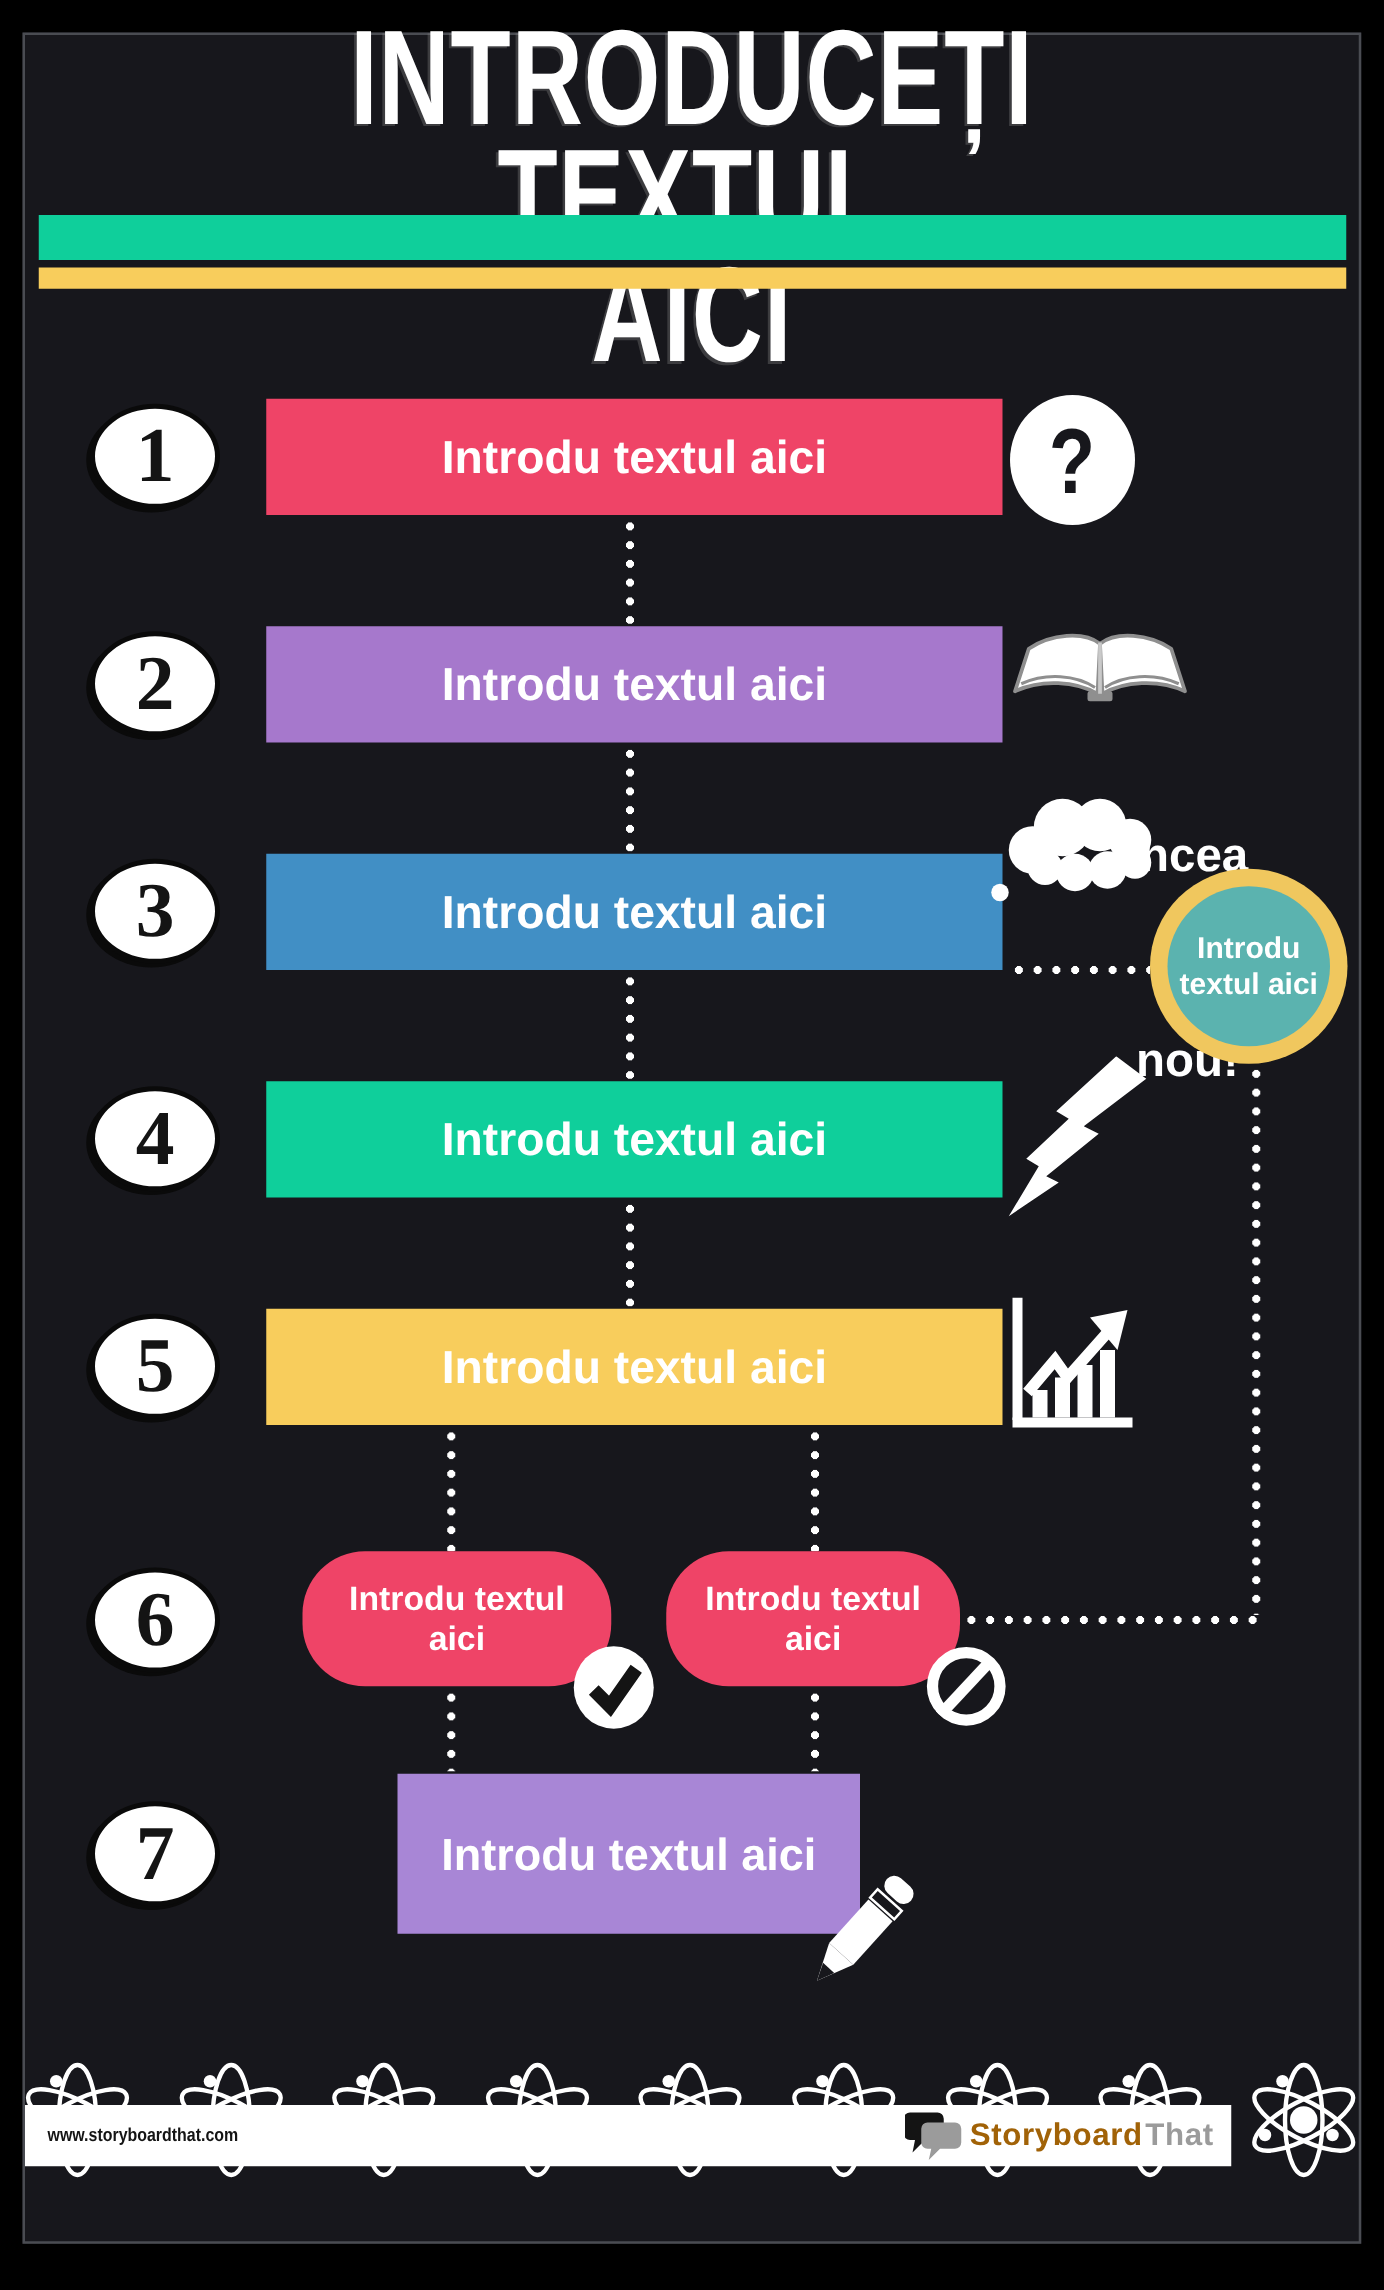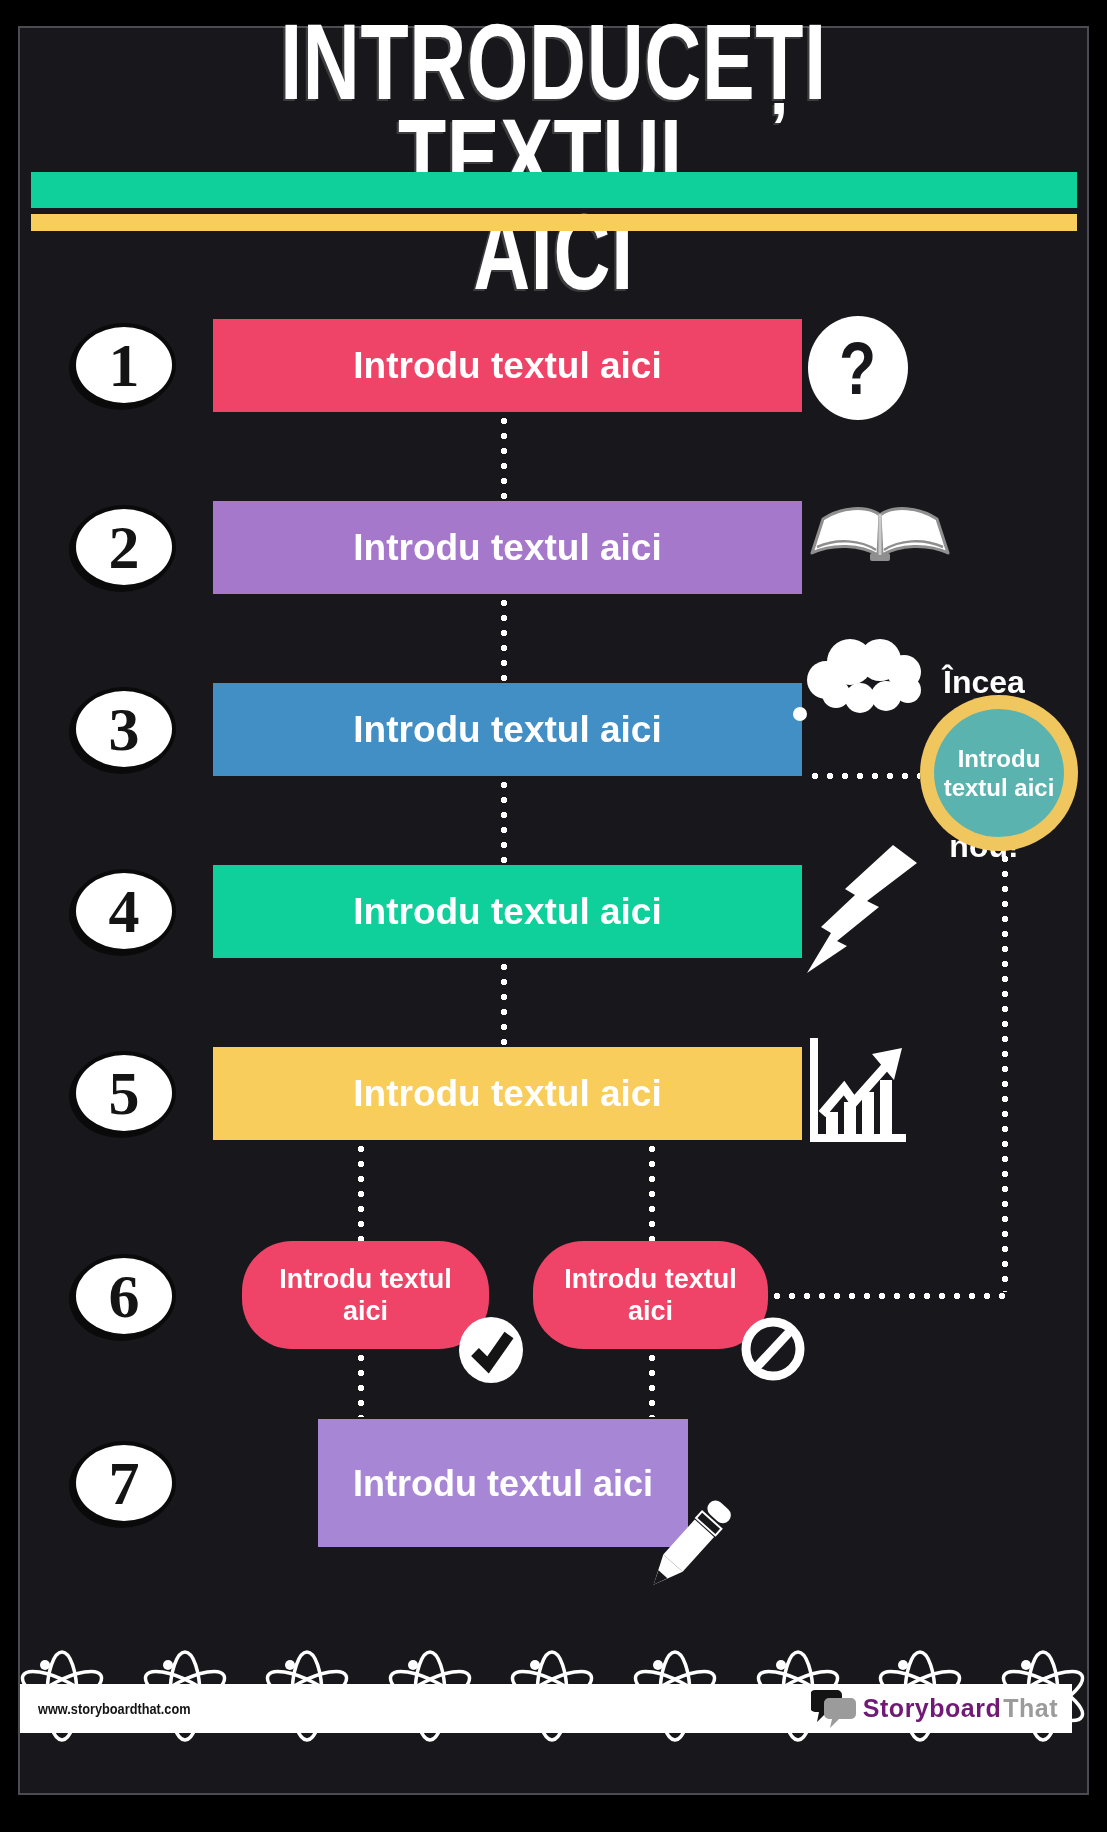--- a/index.html
+++ b/index.html
@@ -35,29 +35,29 @@
         color:#fff;font-weight:700;font-size:27px;line-height:1.2;padding:0 18px;box-sizing:border-box;}
   
   #bar7{position:absolute;left:318px;top:1419px;width:370px;height:128px;z-index:2;
         display:flex;align-items:center;justify-content:center;text-align:center;
         color:#fff;font-weight:700;font-size:36px;line-height:1.25;padding:0 12px;box-sizing:border-box;}
   
   #qmark{position:absolute;left:808px;top:316px;width:100px;height:104px;background:#fff;
          border-radius:50%;display:flex;align-items:center;justify-content:center;z-index:3;}
   #qmark span{font-weight:800;font-size:74px;color:#17171c;transform:scaleX(0.82);}
   
-  .caption{position:absolute;left:882px;width:204px;text-align:center;z-index:4;
-           color:#fff;font-weight:700;font-size:32px;}
+  .caption{position:absolute;left:848px;width:204px;text-align:center;z-index:4;
+           color:#fff;font-weight:700;font-size:38px;}
   #badge{position:absolute;left:920px;top:695px;width:158px;height:156px;border-radius:50%;
          z-index:5;display:flex;align-items:center;justify-content:center;}
   #badge-inner{width:130px;height:128px;border-radius:50%;
          display:flex;align-items:center;justify-content:center;text-align:center;
          color:#fff;font-weight:700;font-size:24px;line-height:29px;}
   
-  #footer{position:absolute;left:20px;top:1684px;width:1052px;height:49px;background:#fff;z-index:3;}
+  #footer{position:absolute;left:20px;top:1684px;width:965px;height:49px;background:#fff;z-index:3;}
   #site-url{position:absolute;left:18px;top:0;height:49px;display:flex;align-items:center;
             color:#141414;font-weight:600;font-size:15px;transform:scaleX(0.85);transform-origin:left center;}
   #brand{position:absolute;right:14px;top:0;height:49px;display:flex;align-items:center;gap:6px;}
   #brand .btxt{font-size:25px;font-weight:700;letter-spacing:0.5px;}
   .atom{position:absolute;top:1648px;width:84px;height:96px;z-index:2;}
   svg{display:block;}
 </style>
 </head>
 <body>
 
@@ -309,17 +309,17 @@
     </svg>
     </div>
 
   <div id="footer">
     <div id="site-url">www.storyboardthat.com</div>
     <div id="brand">
       <svg width="46" height="42" viewBox="0 0 46 42">
         <path d="M4,2 h22 a5,5 0 0 1 5,5 v12 a5,5 0 0 1 -5,5 h-10 l-10,10 2,-10 h-4 a5,5 0 0 1 -5,-5 v-12 a5,5 0 0 1 5,-5 Z" fill="#141414"></path>
         <path d="M18,10 h22 a5,5 0 0 1 5,5 v11 a5,5 0 0 1 -5,5 h-12 l-9,9 2,-9 h-3 a5,5 0 0 1 -5,-5 v-11 a5,5 0 0 1 5,-5 Z" fill="#9b9b9b"></path>
       </svg>
-      <span class="btxt" style="color:#701a75">Storyboard</span>
+      <span class="btxt" style="color:#a16207">Storyboard</span>
         <span class="btxt" style="color:#9b9b9b;margin-left:-4px">That</span>
     </div>
   </div>
 </div>
 
 </body></html>

